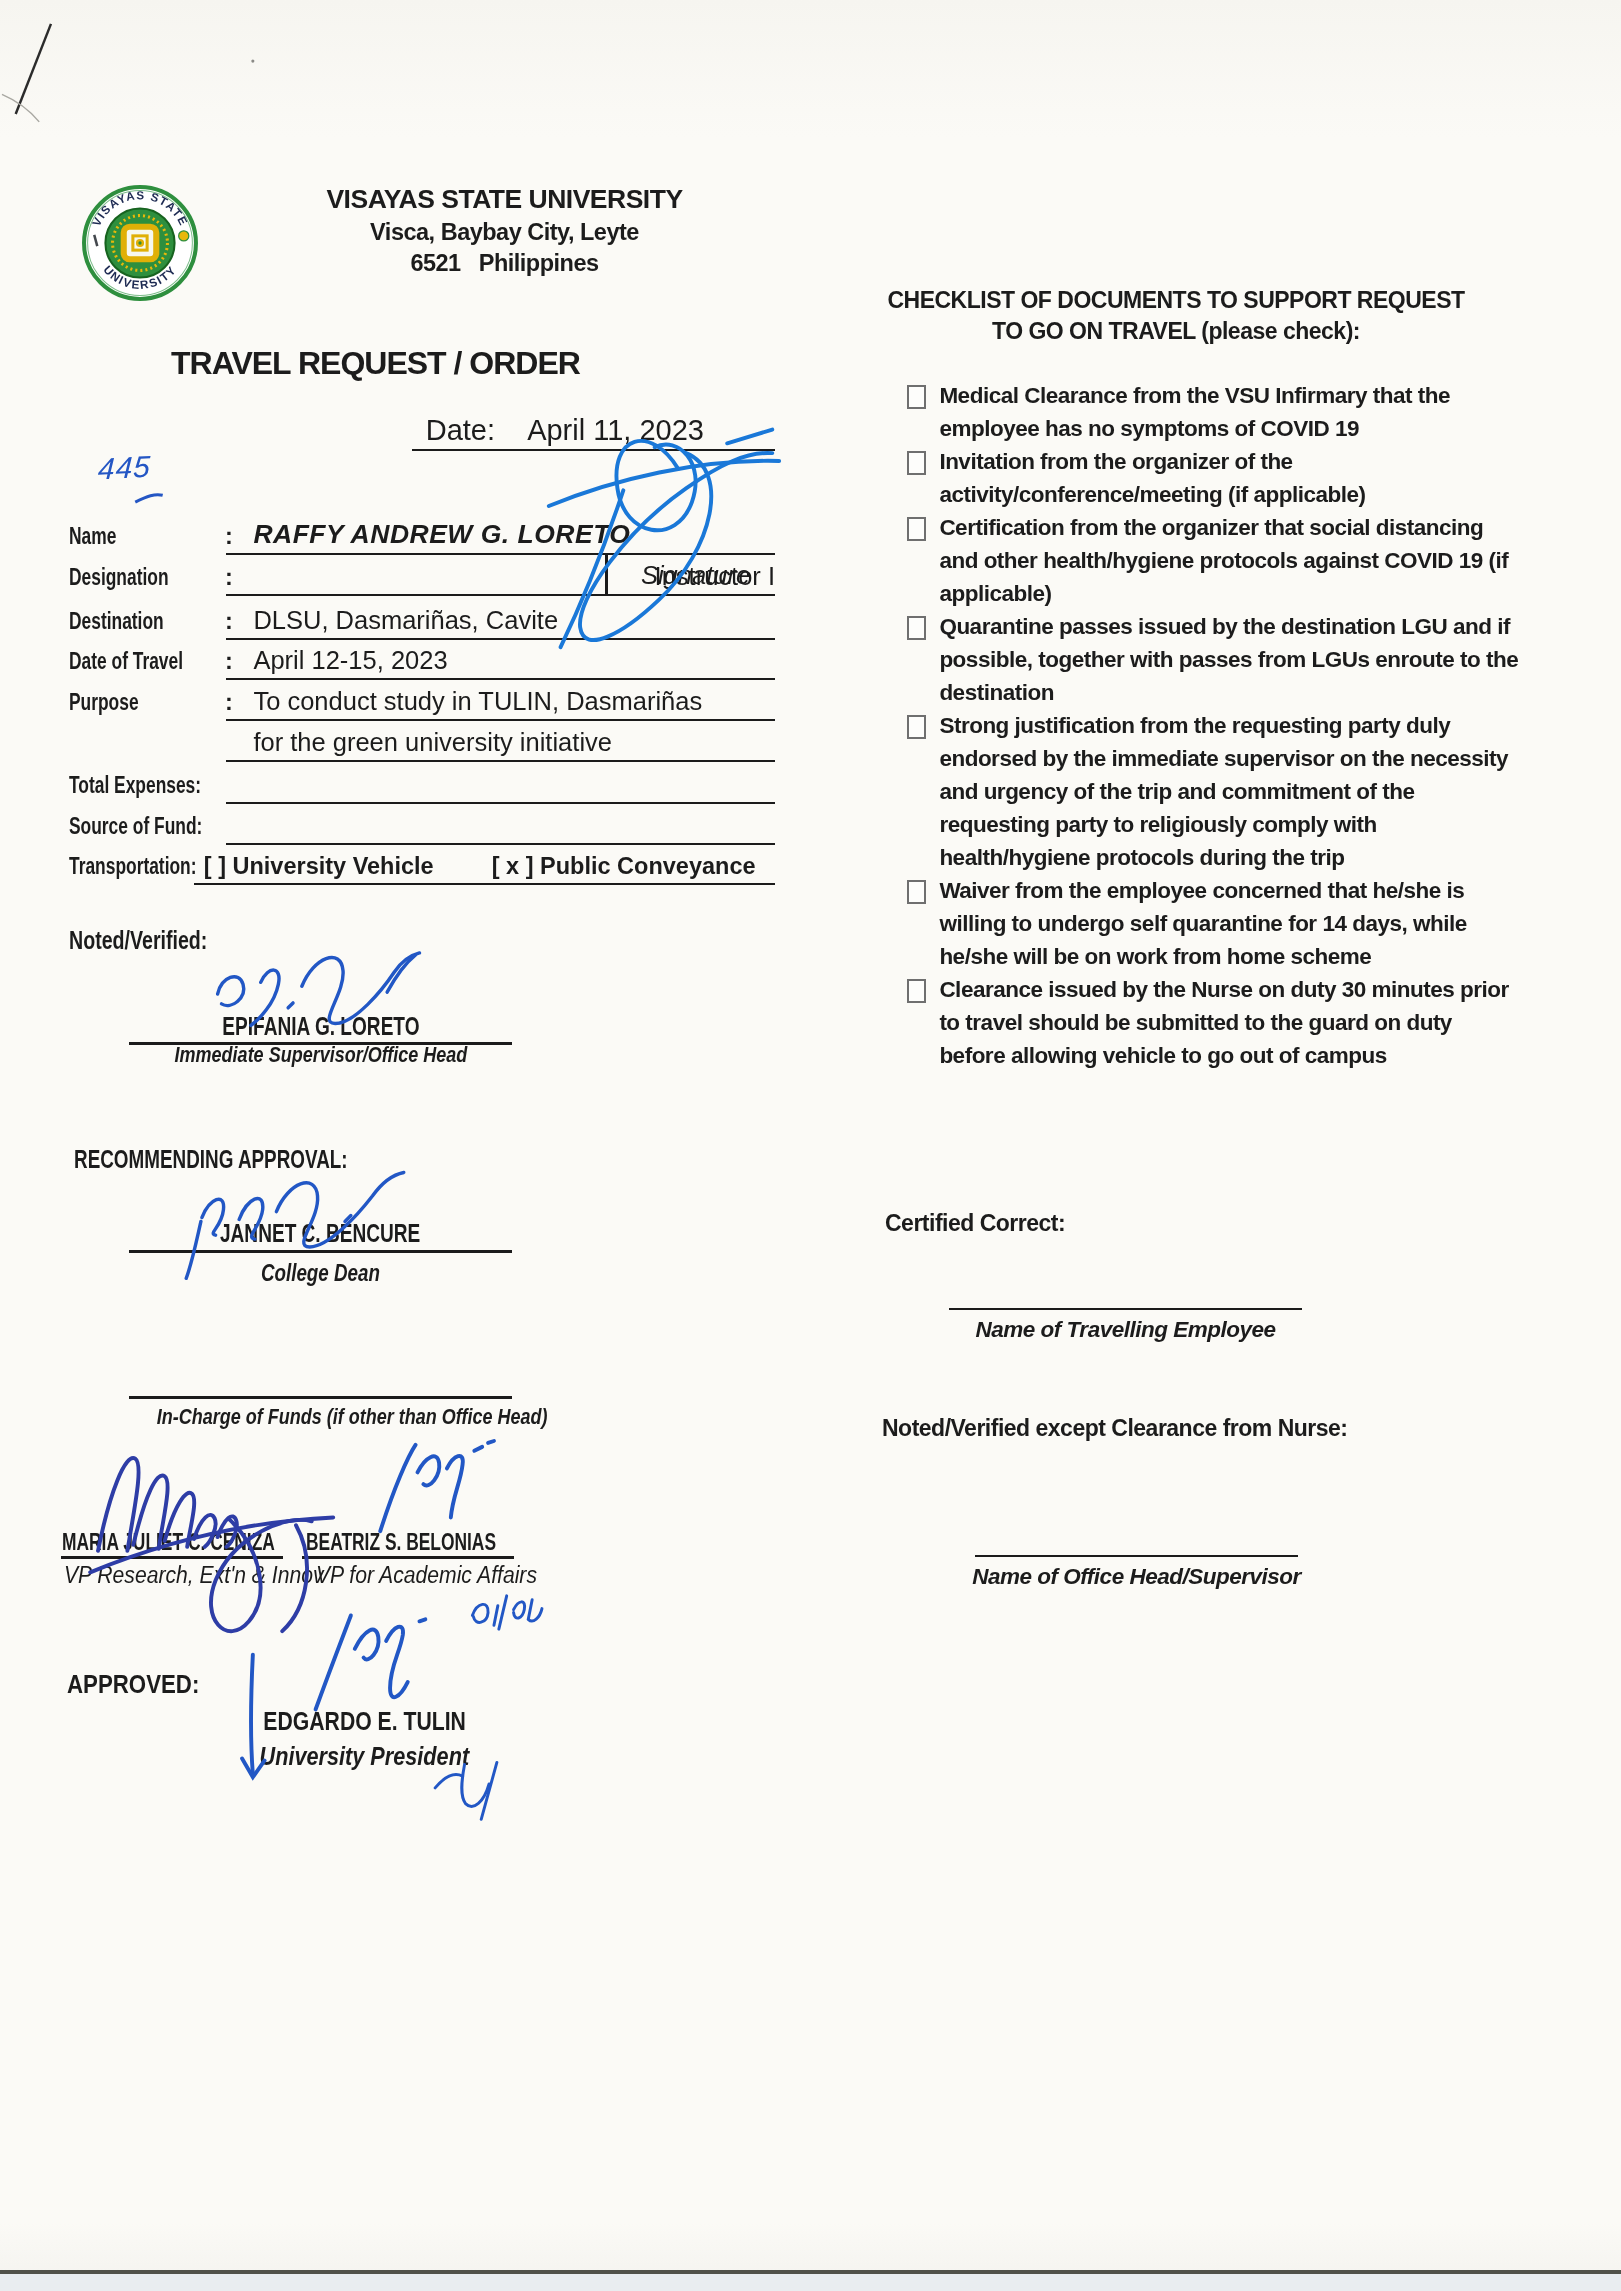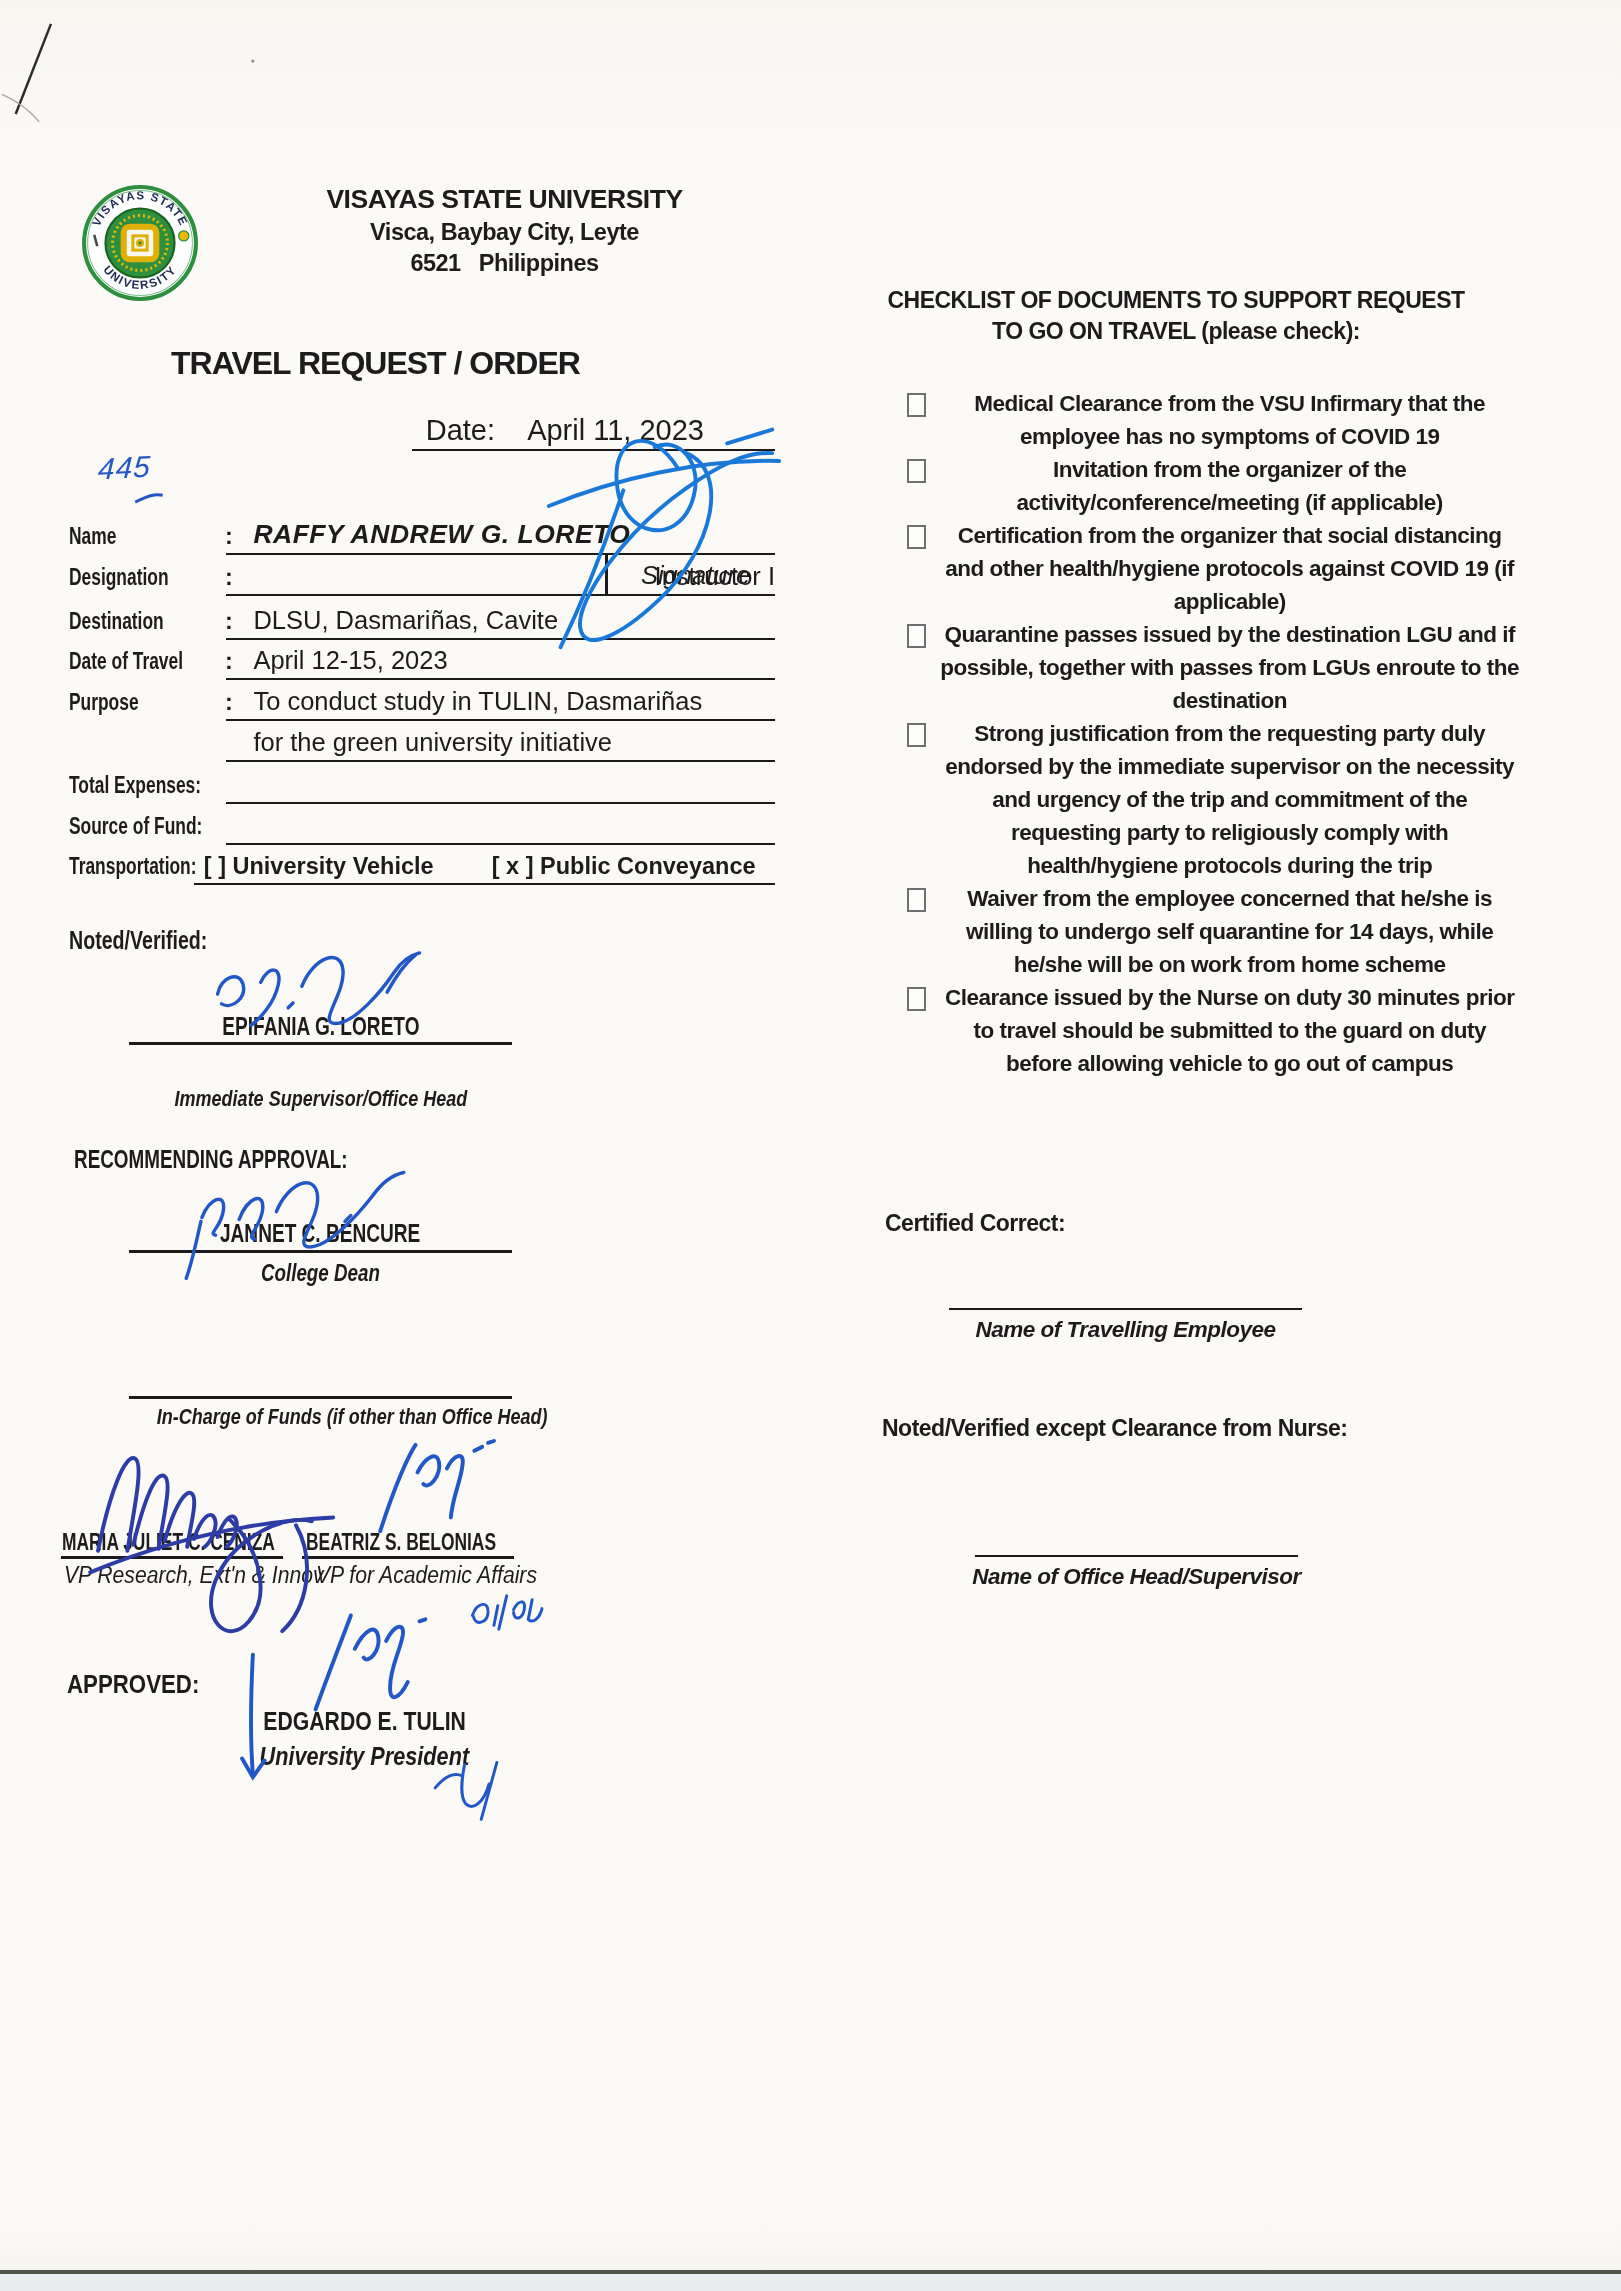--- a/index.html
+++ b/index.html
@@ -140,21 +140,21 @@
     </div>
   </div>
   <div class="frow" style="top:804px;height:41px;">
     <span class="flabel">Source of Fund:</span>
     <div class="fval"></div>
   </div>
 
   <div class="abs sec-h cond" style="left:69px;top:925px;">Noted/Verified:</div>
   <div class="hline" style="left:129px;top:1042px;width:383px;"></div>
   <div class="abs ctr sig-name" style="left:129px;top:1011px;width:383px;"><span class="condc" style="display:inline-block;">EPIFANIA G. LORETO</span></div>
-  <div class="abs ctr sig-title" style="left:129px;top:1086px;width:383px;"><span class="condt" style="display:inline-block;font-size:22.5px;">Immediate Supervisor/Office Head</span></div>
+  <div class="abs ctr sig-title" style="left:129px;top:1042px;width:383px;"><span class="condt" style="display:inline-block;font-size:22.5px;">Immediate Supervisor/Office Head</span></div>
 
   <div class="abs sec-h cond" style="left:74px;top:1145px;font-size:25.5px;">RECOMMENDING APPROVAL:</div>
   <div class="hline" style="left:129px;top:1250px;width:383px;"></div>
   <div class="abs ctr sig-name" style="left:129px;top:1218px;width:383px;"><span class="condc" style="display:inline-block;">JANNET C. BENCURE</span></div>
   <div class="abs ctr sig-title" style="left:129px;top:1260px;width:383px;"><span class="condt" style="display:inline-block;font-size:23.5px;">College Dean</span></div>
 
   <div class="hline" style="left:129px;top:1396px;width:383px;"></div>
   <div class="abs ctr sig-title" style="left:108px;top:1404px;width:426px;"><span class="condt" style="display:inline-block;font-size:22.5px;">In-Charge of Funds (if other than Office Head)</span></div>
 
   <div class="abs vp-name cond" style="left:62px;top:1529px;">MARIA JULIET C. CENIZA</div>
@@ -167,21 +167,21 @@
 
   <div class="abs sec-h cond" style="left:67px;top:1669px;transform:scaleX(.84);">APPROVED:</div>
   <div class="abs ctr sig-name" style="left:235px;top:1706px;width:259px;"><span class="condc" style="display:inline-block;transform:scaleX(.8);">EDGARDO E. TULIN</span></div>
   <div class="abs ctr sig-title" style="left:230px;top:1742px;width:269px;"><span class="condt" style="display:inline-block;font-size:25.5px;transform:scaleX(.85);">University President</span></div>
 
   <div class="abs ctr chk-title" style="left:882px;top:285px;width:588px;">
     <div>CHECKLIST OF DOCUMENTS TO SUPPORT REQUEST</div>
     <div>TO GO ON TRAVEL (please check):</div>
   </div>
 
-  <div class="abs" style="left:907px;top:387px;width:613px;text-align:center;">
+  <div class="abs" style="left:907px;top:379px;width:613px;">
       <div class="citem">
         <span class="cbox"></span>
         <div class="ctext">Medical Clearance from the VSU Infirmary that the employee has no symptoms of COVID 19</div>
       </div>
       <div class="citem">
         <span class="cbox"></span>
         <div class="ctext">Invitation from the organizer of the activity/conference/meeting (if applicable)</div>
       </div>
       <div class="citem">
         <span class="cbox"></span>

